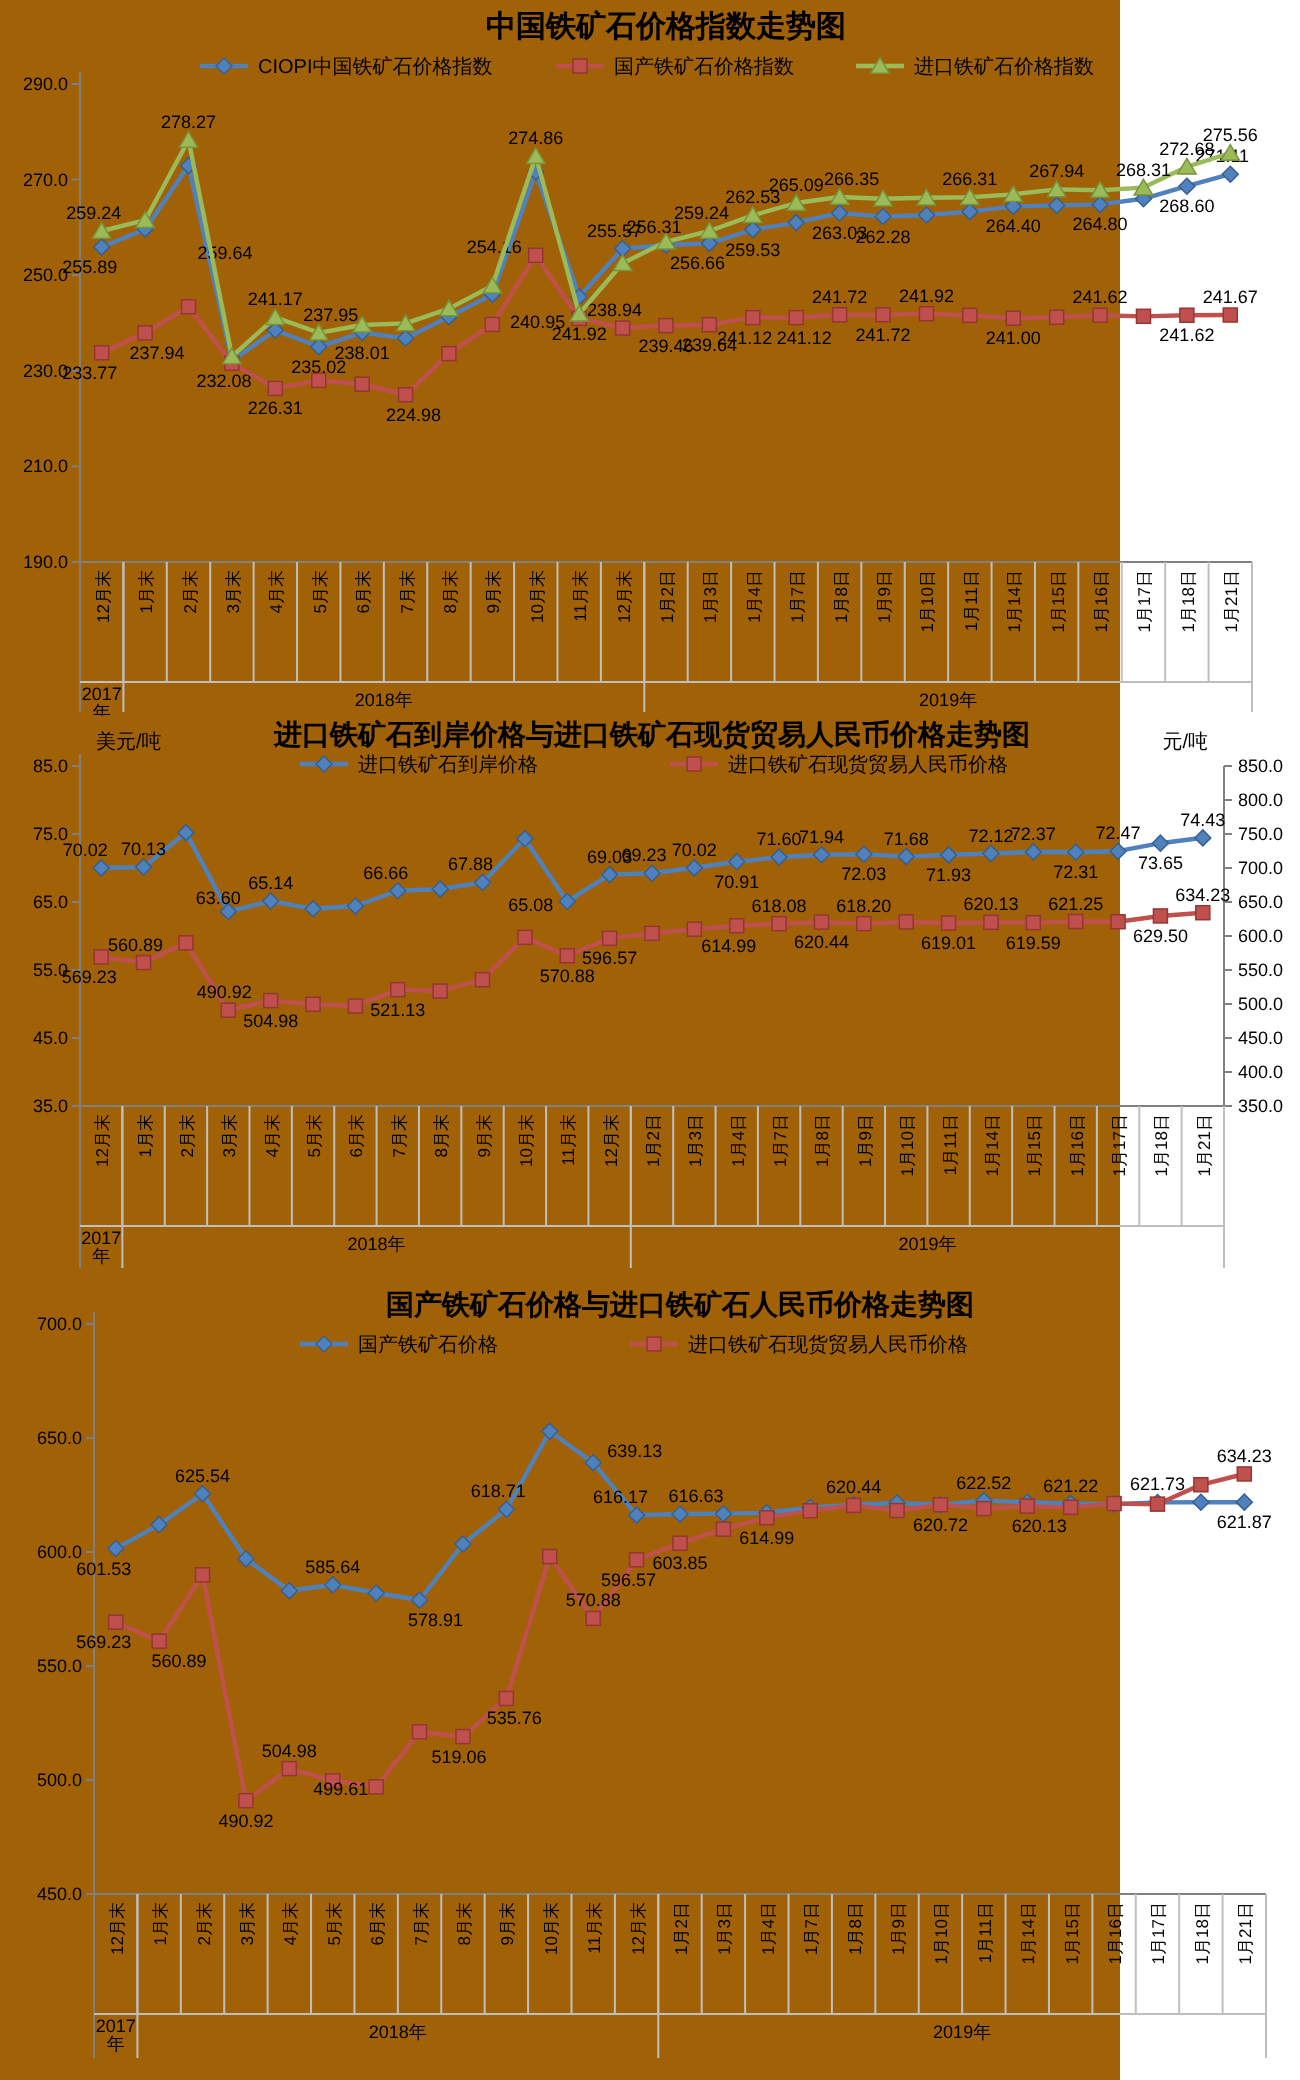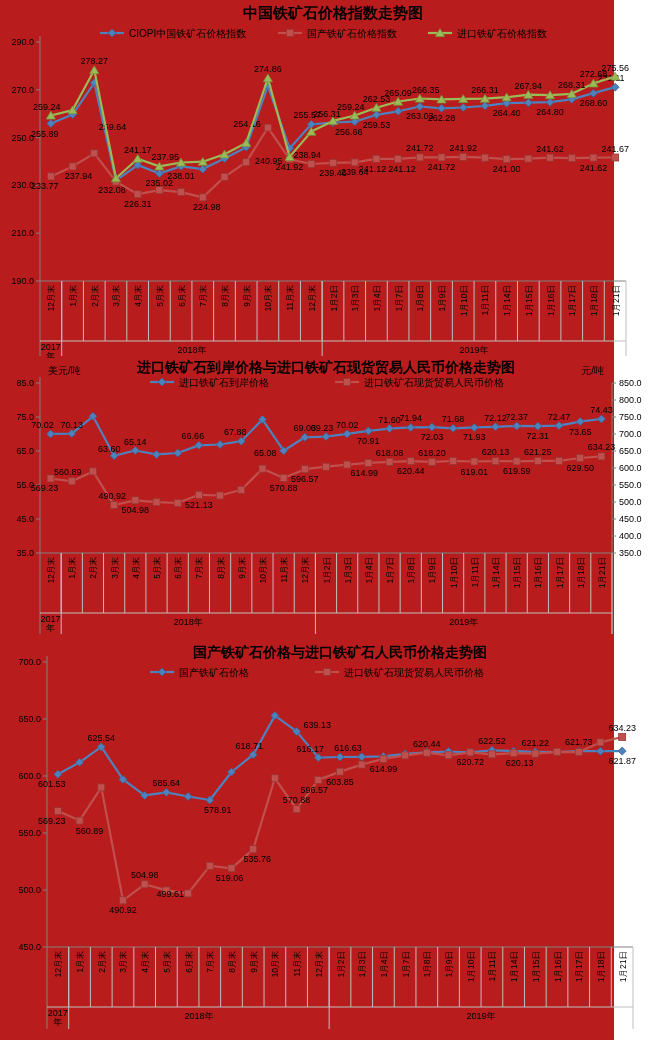--- a/index.html
+++ b/index.html
@@ -1,17 +1,17 @@
 <!DOCTYPE html>
 <html><head>
 <meta charset="utf-8">
 <style>
   html,body{margin:0;padding:0;background:#fff;}
   body{width:650px;font-family:"Liberation Sans","DejaVu Sans",sans-serif;}
-  main{width:614px;background:#b91c1c;text-align:right;}
+  main{width:560px;background:#a16207;text-align:right;}
   section.chart{display:block;position:relative;}
   svg{display:block;}
   text{fill:#000;}
 </style>
 </head>
 <body>
 
 <main>
   <section class="chart">
       <svg width="650" height="358" viewBox="0 0 650 358">

